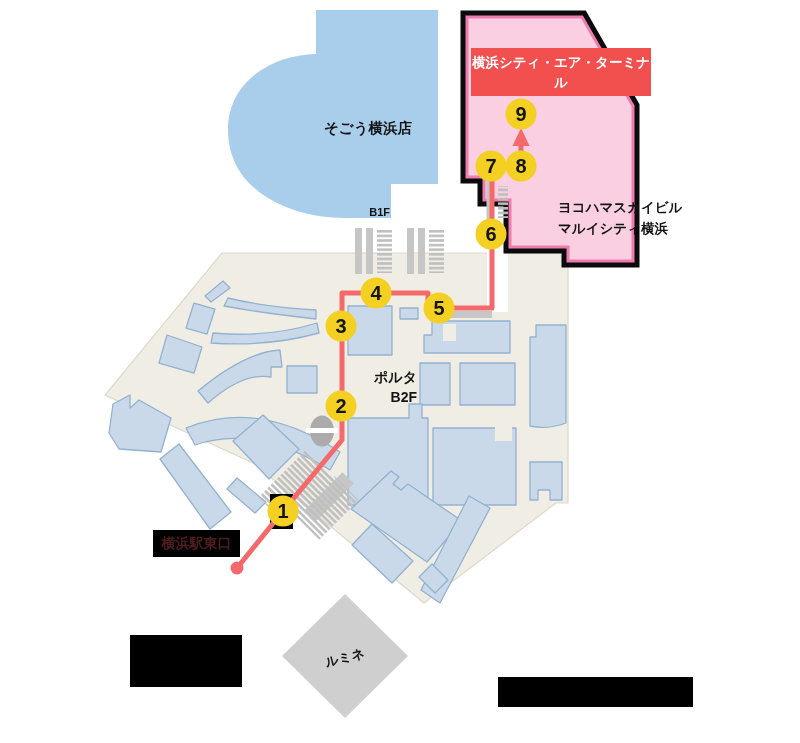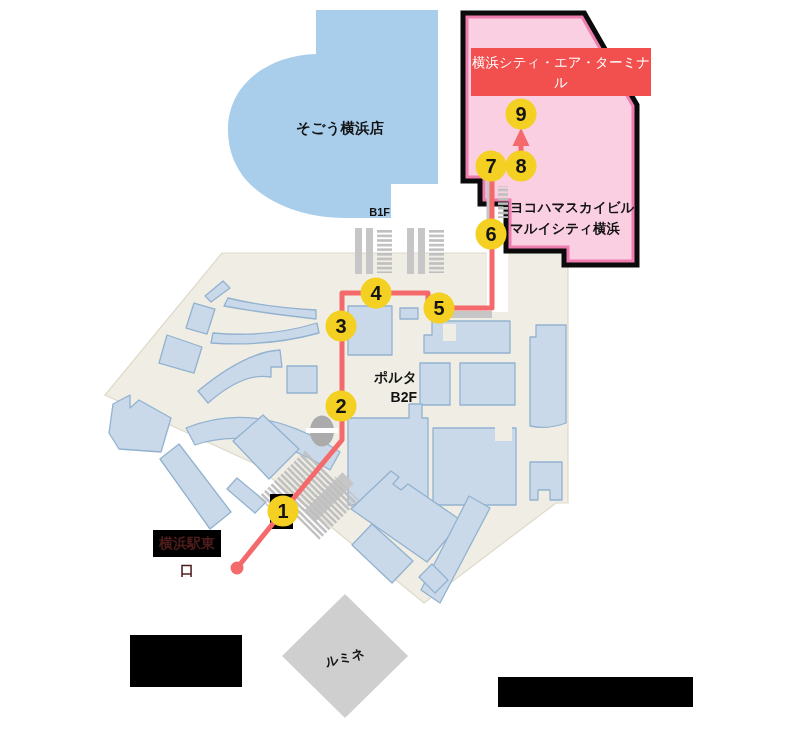--- a/index.html
+++ b/index.html
@@ -12,30 +12,30 @@
   .bld{fill:var(--building-fill);stroke:var(--building-stroke);stroke-width:1.3;stroke-linejoin:round;}
   .notch{fill:var(--ground);}
   .sogo{fill:var(--sogo-fill);}
   .pink-shadow{fill:#0b0b0b;stroke:#0b0b0b;stroke-width:13;stroke-linejoin:miter;}
   .pink{fill:var(--pink-fill);stroke:var(--pink-stroke);stroke-width:3;stroke-linejoin:miter;}
   .gray{fill:var(--gray-icon);}
   .route{fill:none;stroke:var(--route-color);stroke-width:5;stroke-linejoin:round;stroke-linecap:butt;}
   .route-fill{fill:var(--route-color);}
 
   .lbl{position:absolute;color:#131313;white-space:nowrap;}
-  .sogo-lbl{left:268px;top:119px;width:144px;text-align:center;font-weight:bold;font-size:14.5px;}
+  .sogo-lbl{left:268px;top:119px;width:144px;text-align:right;font-weight:bold;font-size:14.5px;}
   .b1f-lbl{left:346px;top:206px;width:44px;text-align:right;font-weight:bold;font-size:11px;}
   .porta-lbl{left:337px;top:367px;width:80px;text-align:right;font-weight:bold;font-size:14px;line-height:20px;}
-  .sky-lbl{left:510px;top:197px;font-weight:bold;font-size:13.5px;line-height:21px;}
+  .sky-lbl{left:510px;top:197px;font-weight:bold;font-size:13.5px;line-height:21px;padding-left:48px;}
   .lumine-lbl{left:310px;top:649px;width:70px;text-align:center;font-weight:bold;font-size:13px;
               transform:rotate(-14deg);}
   .banner{position:absolute;left:471px;top:48px;width:180px;height:48px;background:var(--banner-red);
-          color:var(--banner-text);font-weight:normal;font-size:13.5px;line-height:20px;text-align:center;
+          color:var(--banner-text);font-weight:bold;font-size:13.5px;line-height:20px;text-align:center;
           padding-top:5px;box-sizing:border-box;}
-  .station-badge{position:absolute;left:153px;top:530px;width:68px;height:27px;background:#000;
+  .station-badge{position:absolute;left:153px;top:530px;width:87px;height:27px;background:#000;
                  color:var(--exit-text);font-weight:bold;font-size:14px;line-height:27px;text-align:center;}
   .black-box{position:absolute;background:#000;}
   .black-box.bl{left:130px;top:635px;width:112px;height:52px;}
   .black-box.br{left:498px;top:677px;width:195px;height:30px;}
 
   .marker{position:absolute;width:31px;height:31px;border-radius:50%;background:var(--marker-yellow);
           color:var(--marker-text);font-weight:bold;font-size:20px;line-height:31px;text-align:center;
           transform:translate(-50%,-50%);}
 </style>
 </head>

